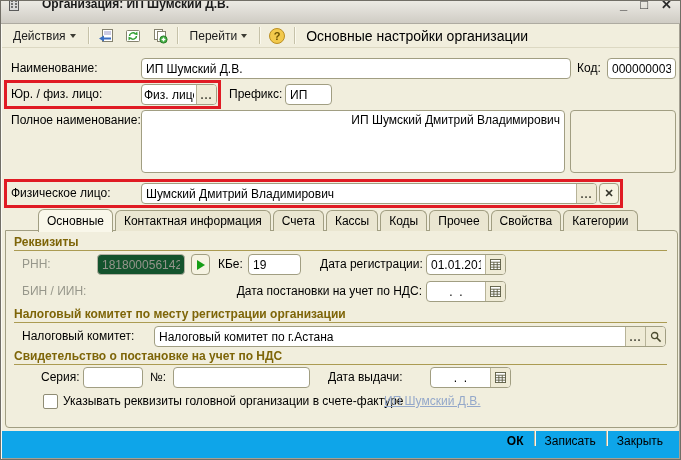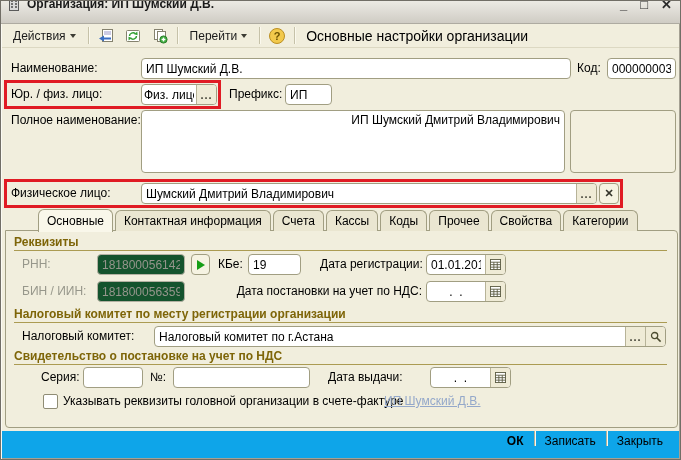--- a/index.html
+++ b/index.html
@@ -1,19 +1,19 @@
 <!DOCTYPE html>
 <html><head>
 <meta charset="utf-8">
 <style>
   html,body{margin:0;padding:0;background:#c8c5bd;font-family:"Liberation Sans",sans-serif;}
   .window{position:relative;width:681px;height:460px;background:#f1eedd;border:1px solid #716e66;
           box-sizing:border-box;box-shadow:inset 1px 1px 0 #fbfaf3, inset -1px -1px 0 #a5a193;overflow:hidden;}
   
-  .titlebar{position:absolute;left:0;top:0;right:0;height:23px;display:flex;align-items:center;gap:6px;
+  .titlebar{position:absolute;left:0;top:0;right:0;height:23px;display:flex;align-items:center;gap:21px;
             padding:0 8px 16px 6px;background:linear-gradient(#eceae4,#cfccc4);border-bottom:1px solid #aeaba1;
             box-sizing:border-box;}
   .title-text{font-size:12px;font-weight:bold;color:#1a1a1a;white-space:nowrap;}
   .win-controls{margin-left:auto;display:flex;align-items:center;gap:13px;font-size:13px;font-weight:bold;color:#2b2b2b;}
   .win-controls span{cursor:pointer;line-height:23px;}
   
   .toolbar{position:absolute;left:1px;top:23px;right:1px;height:24px;display:flex;align-items:center;gap:3px;
            padding:0 4px;background:#f1eedd;border-bottom:1px solid #dcd8c2;box-sizing:border-box;}
   .tbtn{display:flex;align-items:center;gap:4px;height:20px;padding:0 6px;font-size:12px;color:#1a1a1a;
         border:1px solid transparent;border-radius:3px;cursor:pointer;white-space:nowrap;}
@@ -208,23 +208,20 @@
           <line x1="0.5" y1="3.5" x2="11.5" y2="3.5" stroke="#5d5d44"></line>
           <line x1="0.5" y1="6.2" x2="11.5" y2="6.2" stroke="#5d5d44"></line>
           <line x1="0.5" y1="8.9" x2="11.5" y2="8.9" stroke="#5d5d44"></line>
           <line x1="4.2" y1="3.5" x2="4.2" y2="11.5" stroke="#5d5d44"></line>
           <line x1="7.9" y1="3.5" x2="7.9" y2="11.5" stroke="#5d5d44"></line>
         </svg>
       </span>
     </div>
 
     <div class="lbl gray" style="left:16px;top:50px;">БИН / ИИН:</div>
-    <div class="field disabled" style="left:91px;top:50px;width:88px;">
-      <input disabled="" value="181800056359" style="">
-    </div>
     <div class="lbl r" style="left:224px;top:50px;width:192px;">Дата постановки на учет по НДС:</div>
     <div class="field date" style="left:420px;top:50px;width:80px;">
       <input value=".  ." style="">
       <span class="fbtn">
         <svg width="11" height="11" viewBox="0 0 12 12">
           <rect x="0.5" y="0.5" width="11" height="11" fill="#fff" stroke="#5d5d44"></rect>
           <line x1="0.5" y1="3.5" x2="11.5" y2="3.5" stroke="#5d5d44"></line>
           <line x1="0.5" y1="6.2" x2="11.5" y2="6.2" stroke="#5d5d44"></line>
           <line x1="0.5" y1="8.9" x2="11.5" y2="8.9" stroke="#5d5d44"></line>
           <line x1="4.2" y1="3.5" x2="4.2" y2="11.5" stroke="#5d5d44"></line>

